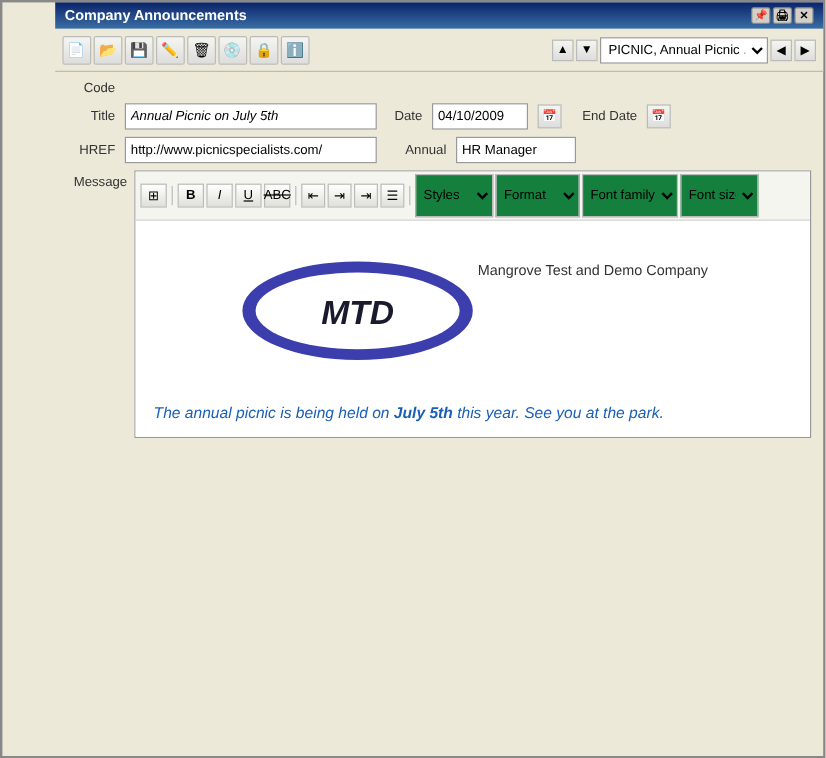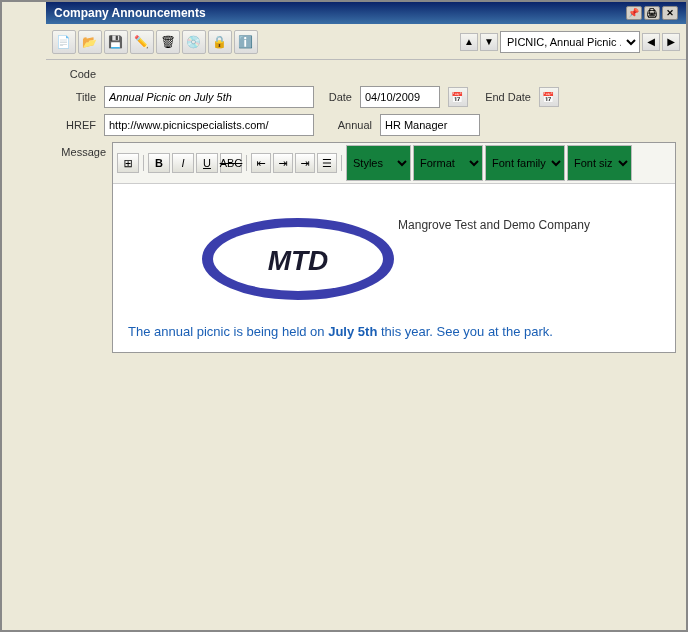--- a/index.html
+++ b/index.html
@@ -250,24 +250,25 @@
     }
 
     .company-name {
       font-size: 12px;
       color: #333;
       margin-top: 4px;
     }
 
     .announcement-text {
       width: 100%;
-      margin-top: 8px;
+      margin-top: 20px;
       font-size: 13px;
       color: #1a5fb5;
       line-height: 1.5;
+      font-style: italic;
     }
 
     .announcement-text .bold-text {
       font-weight: bold;
       color: #1a5fb5;
     }
   </style>
 </head>
 <body>
 

